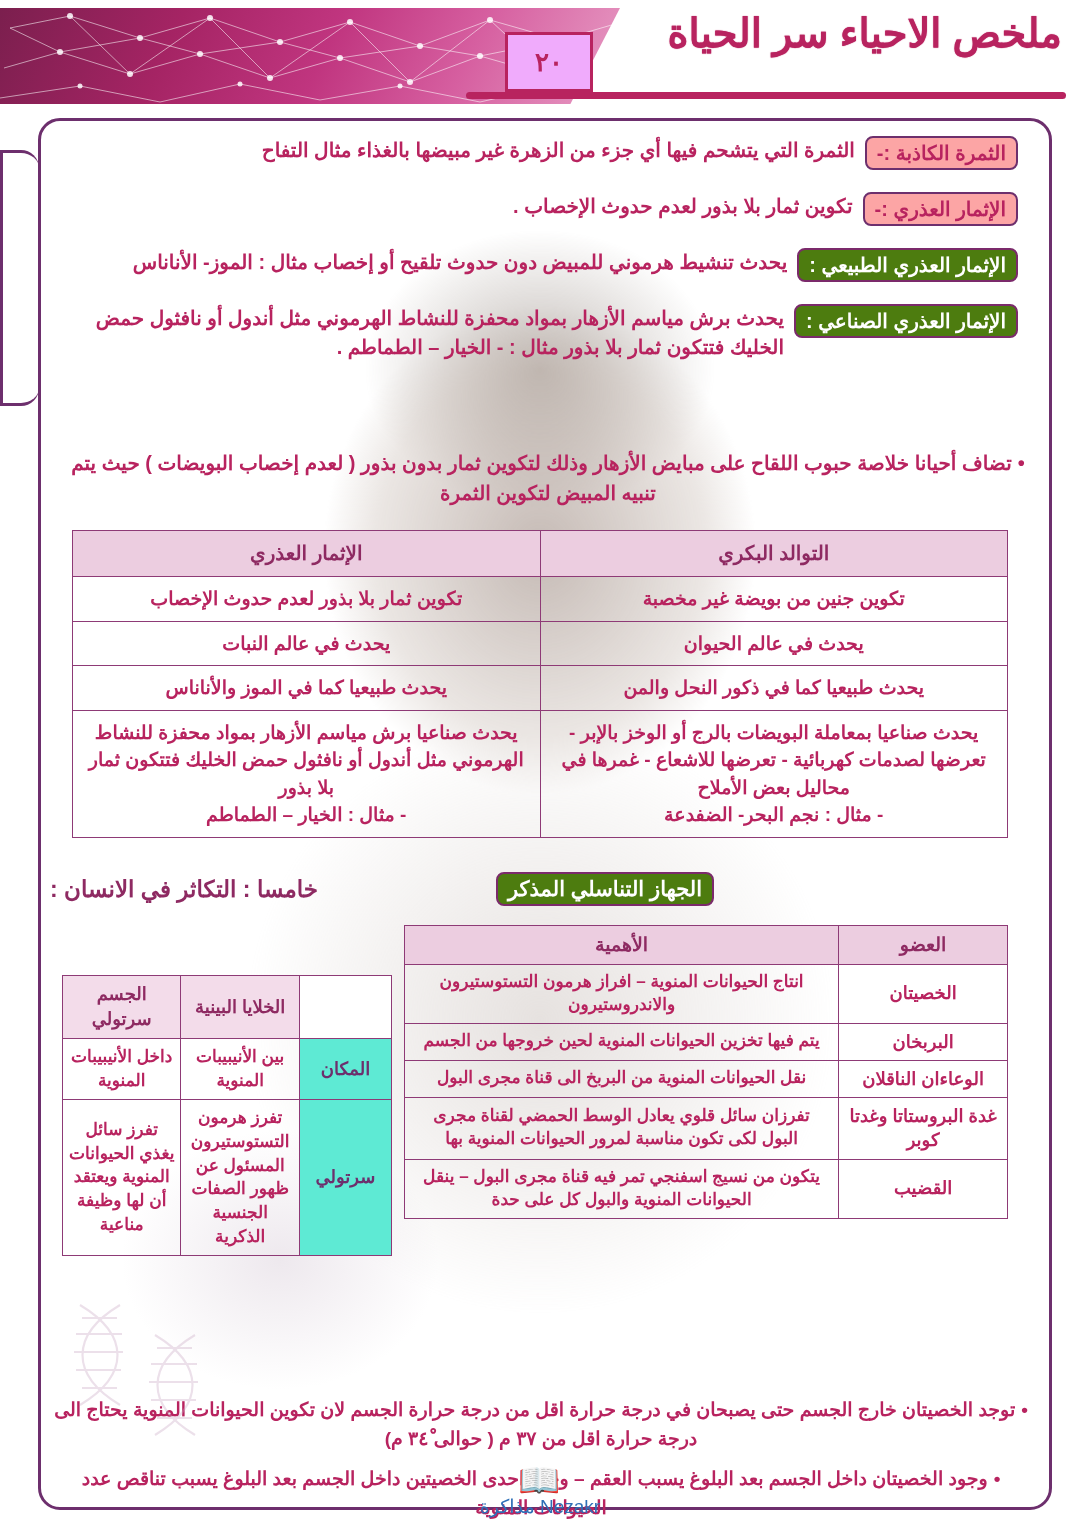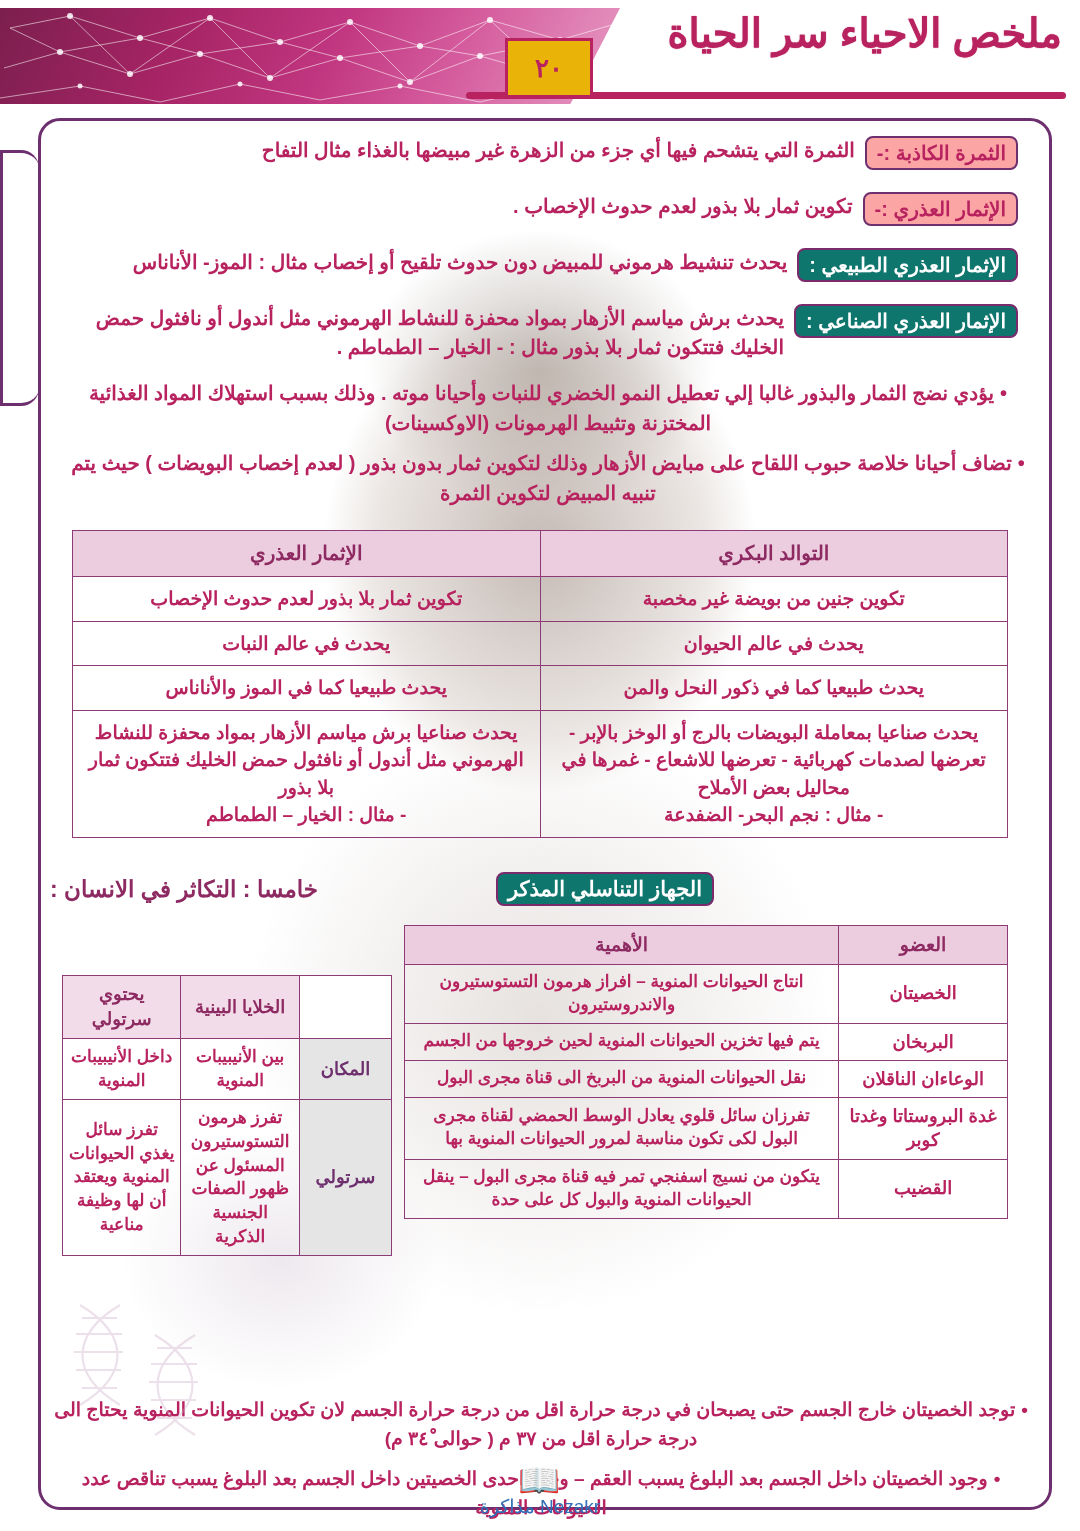--- a/index.html
+++ b/index.html
@@ -40,23 +40,23 @@
   .banner .mesh svg{position:absolute;left:0;top:0;}
   .banner-title{
     position:absolute;right:18px;top:10px;
     font-size:40px;font-weight:bold;color:#b8235f;
     letter-spacing:0;
     direction:rtl;
     text-shadow:0 0 1px #b8235f;
     font-family:"Liberation Sans", sans-serif;
   }
   .page-badge{
-    position:absolute;left:505px;top:38px;
+    position:absolute;left:505px;top:32px;
     width:82px;height:54px;border:3px solid #b8235f;border-radius:0;
-    background:#eab308;color:#b8235f;font-size:26px;font-weight:bold;
+    background:#f0abfc;color:#b8235f;font-size:26px;font-weight:bold;
     display:flex;align-items:center;justify-content:center;
   }
   .title-underline{
     position:absolute;right:14px;top:92px;width:600px;height:7px;
     background:#b8235f;border-radius:4px;
   }
 
   
   .sheet{
     position:absolute;left:38px;top:118px;width:1014px;height:1392px;
@@ -68,21 +68,21 @@
   .content{position:absolute;left:0;top:0;width:1080px;height:1531px;z-index:3;}
 
   
   .chip{
     display:inline-block;
     border:2px solid #6d2f6d;border-radius:8px;
     background:#fca5a5;color:#b8235f;
     font-weight:bold;padding:3px 10px;
     font-size:20px;white-space:nowrap;
   }
-  .chip.filled{background:#0f766e;color:#fff;border-color:#7b2a6b;}
+  .chip.filled{background:#4d7c0f;color:#fff;border-color:#7b2a6b;}
   .row{position:absolute;display:flex;align-items:flex-start;gap:10px;direction:rtl;}
   .def{
     color:#b8235f;font-weight:bold;font-size:20px;line-height:1.45;direction:rtl;
   }
 
   
   .bullet{position:absolute;direction:rtl;color:#b8235f;font-weight:bold;font-size:20px;line-height:1.5;}
   .bullet:before{content:"•";margin-left:6px;color:#b8235f;}
 
   
@@ -105,21 +105,21 @@
   .tbl2 th{background:#eccde0;color:#8e2a62;font-size:19px;}
   .tbl2 td.org{font-size:18px;margin-top:16px;}
 
   
   .tbl3{position:absolute;left:62px;top:975px;width:330px;}
   .tbl3 td,.tbl3 th{
     border:1.5px solid #8e3a76;padding:6px 6px;text-align:center;vertical-align:middle;
     color:#b8235f;font-weight:bold;font-size:17px;line-height:1.4;
   }
   .tbl3 th{background:#f3dcea;color:#8e2a62;font-size:18px;}
-  .tbl3 .rowhead{background:#e5e5e5;color:#6d2f6d;font-size:18px;}
+  .tbl3 .rowhead{background:#5eead4;color:#6d2f6d;font-size:18px;}
 
   .sec-head{position:absolute;color:#8e2a62;font-weight:bold;font-size:23px;direction:rtl;}
 
   .footer-logo{
     position:absolute;left:440px;top:1448px;width:200px;height:70px;
     display:flex;flex-direction:column;align-items:center;justify-content:flex-end;
     z-index:6;
   }
   .footer-logo .book{font-size:34px;line-height:30px;color:#2e6fb7;}
   .footer-logo .name{font-size:19px;font-weight:normal;color:#2e6fb7;}
@@ -196,21 +196,20 @@
   <div class="row" style="right:62px;top:248px;width:960px;">
     <span class="chip filled">الإثمار العذري الطبيعي :</span>
     <span class="def" style="max-width:730px;">يحدث تنشيط هرموني للمبيض دون حدوث تلقيح أو إخصاب مثال : الموز- الأناناس</span>
   </div>
 
   <div class="row" style="right:62px;top:304px;width:960px;">
     <span class="chip filled">الإثمار العذري الصناعي :</span>
     <span class="def" style="max-width:710px;text-align:right;">يحدث برش مياسم الأزهار بمواد محفزة للنشاط الهرموني مثل أندول أو نافثول حمض الخليك فتتكون ثمار بلا بذور مثال : - الخيار – الطماطم .</span>
   </div>
 
-  <div class="bullet" style="right:62px;top:378px;width:940px;text-align:center;">يؤدي نضج الثمار والبذور غالبا إلي تعطيل النمو الخضري للنبات وأحيانا موته . وذلك بسبب استهلاك المواد الغذائية المختزنة وتثبيط الهرمونات (الاوكسينات)</div>
   <div class="bullet" style="right:42px;top:448px;width:980px;text-align:center;">تضاف أحيانا خلاصة حبوب اللقاح على مبايض الأزهار وذلك لتكوين ثمار بدون بذور ( لعدم إخصاب البويضات ) حيث يتم تنبيه المبيض لتكوين الثمرة</div>
 
   <table class="tbl1">
     <thead>
       <tr>
         <th style="width:50%">التوالد البكري</th>
         <th style="width:50%">الإثمار العذري</th>
       </tr>
     </thead>
     <tbody>
@@ -269,21 +268,21 @@
         <td>يتكون من نسيج اسفنجي تمر فيه قناة مجرى البول – ينقل الحيوانات المنوية والبول كل على حدة</td>
       </tr>
     </tbody>
   </table>
 
   <table class="tbl3">
     <thead>
       <tr>
         <th style="width:28%;background:#fff;border-color:#8e3a76;"></th>
         <th style="width:36%">الخلايا البينية</th>
-        <th style="width:36%">يحتوي سرتولي</th>
+        <th style="width:36%">الجسم سرتولي</th>
       </tr>
     </thead>
     <tbody>
       <tr>
         <td class="rowhead">المكان</td>
         <td>بين الأنيبيبات المنوية</td>
         <td>داخل الأنيبيبات المنوية</td>
       </tr>
       <tr>
         <td class="rowhead">سرتولي</td>

